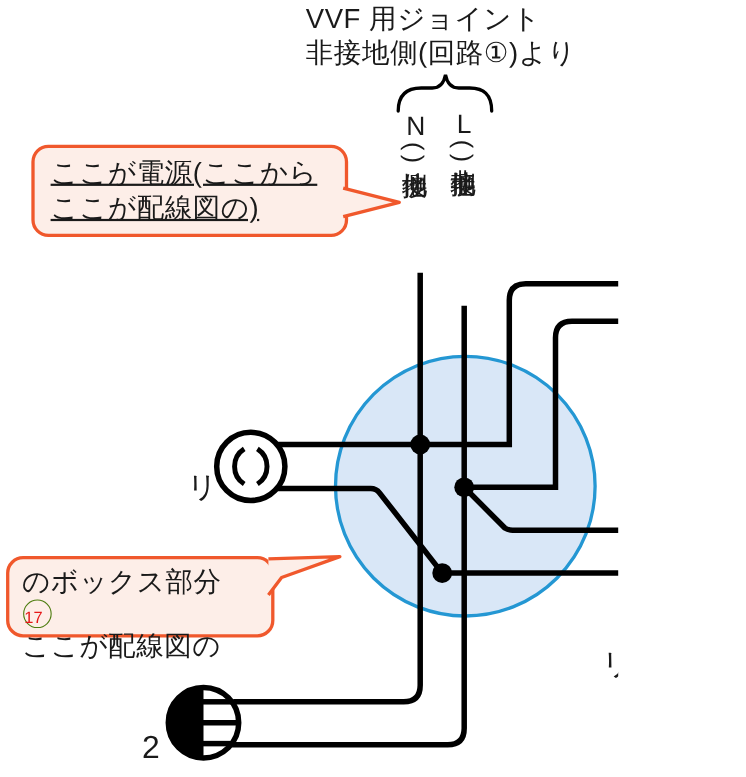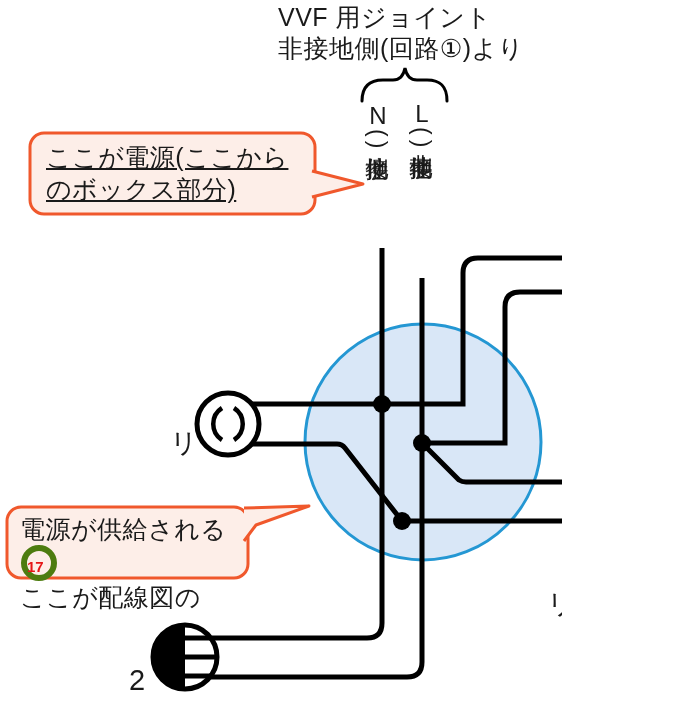--- a/index.html
+++ b/index.html
@@ -11,22 +11,22 @@
   .abs{position:absolute;white-space:nowrap;}
   .title-block{left:278px;top:2px;font-size:25px;line-height:31px;letter-spacing:.5px;}
   .title-block span{display:block;}
   .supply-label{display:flex;flex-direction:column;align-items:center;transform:translateX(-50%);}
   .supply-letter{font-size:24px;line-height:25px;}
   .supply-note{writing-mode:vertical-rl;text-orientation:mixed;font-size:23px;letter-spacing:1px;margin-top:1px;}
   .callout-text{font-size:25px;line-height:32px;letter-spacing:.5px;}
   .callout-text span{display:block;}
   .badge-17{
     display:inline-flex;align-items:center;justify-content:center;vertical-align:-3px;
-    width:24px;height:24px;border:6px solid #4d7c0f;border-radius:50%;
-    color:#e61717;font-size:15px;font-weight:bold;letter-spacing:0;margin-left:1px;
+    width:24px;height:24px;border:1px solid #4d7c0f;border-radius:50%;
+    color:#e61717;font-size:15px;font-weight:normal;letter-spacing:0;margin-left:1px;
   }
   .device-label{font-size:27px;}
   .count-label{font-size:29px;}
 </style>
 </head>
 <body>
 
 <div id="stage">
 
   <svg id="diagram-svg" width="678" height="706" viewBox="0 0 678 706">
@@ -102,26 +102,26 @@
     <span class="supply-note">(接地側)</span>
   </div>
 
   <div class="abs supply-label" style="left:422px;top:101px;">
     <span class="supply-letter">L</span>
     <span class="supply-note">(非接地側)</span>
   </div>
 
   <div class="abs callout-text" style="left:46px;top:141px;text-decoration:underline;">
     <span>ここが電源(ここから</span>
-    <span>のボックス部分)</span>
+    <span>ここが配線図の)</span>
   </div>
 
   <div class="abs callout-text" style="left:20px;top:513px;">
     <span>
-        <span>電源が供給される</span>
+        <span>のボックス部分</span>
         <span class="badge-17">17</span>
       </span>
     <span>ここが配線図の</span>
   </div>
 
   <div class="abs device-label" style="left:170px;top:425px;">リ</div>
   <div class="abs device-label" style="left:547px;top:586px;">リ</div>
   <div class="abs count-label" style="left:653px;top:284px;">2</div>
   <div class="abs count-label" style="left:129px;top:664px;">2</div>
 

